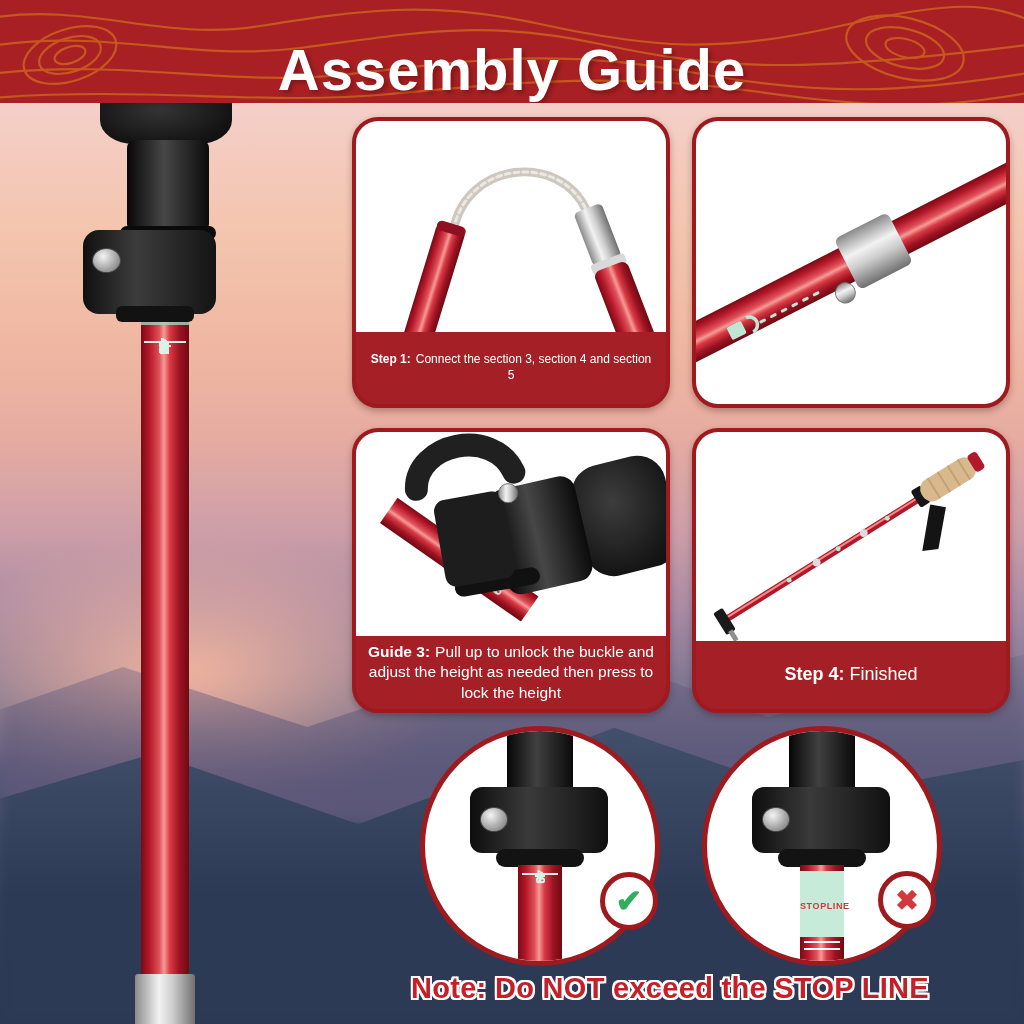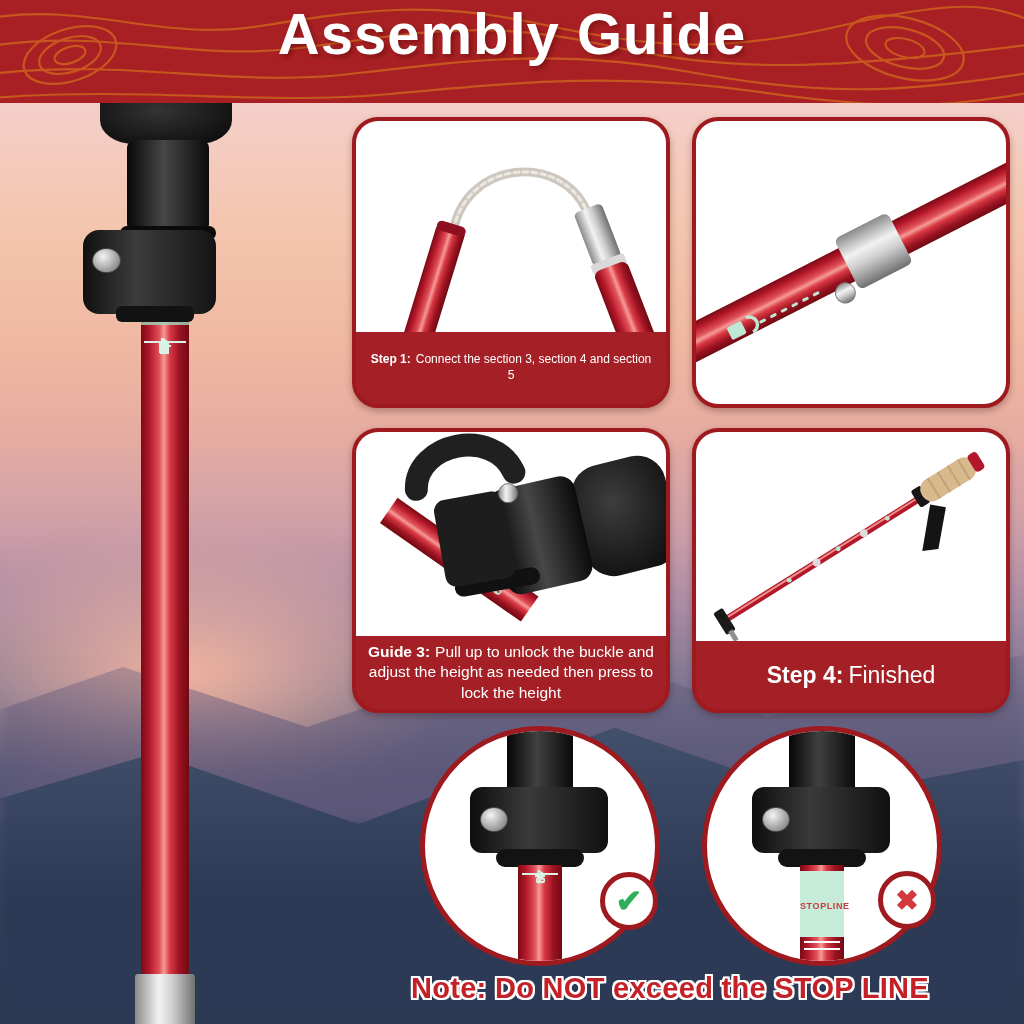--- a/index.html
+++ b/index.html
@@ -1,21 +1,21 @@
 <!DOCTYPE html>
 <html><head>
 <meta charset="utf-8">
 <style>
   html,body{margin:0;padding:0;}
   body{width:1024px;height:1024px;overflow:hidden;font-family:"Liberation Sans",sans-serif;}
   .stage{position:relative;width:1024px;height:1024px;background:#f2cbc5;overflow:hidden;}
 
   
   .banner{position:absolute;top:0;left:0;width:1024px;height:103px;background:#a82023;z-index:8;
-          display:flex;align-items:flex-start;justify-content:center;overflow:hidden;}
+          display:flex;align-items:flex-end;justify-content:center;overflow:hidden;}
   .banner .topo{position:absolute;inset:0;width:100%;height:100%;}
   .banner h1{position:relative;margin:0;color:#ffffff;font-size:58px;font-weight:bold;letter-spacing:1px;
              text-shadow:3px 3px 4px rgba(70,0,0,.35);}
 
   
   .bg{position:absolute;top:102px;left:0;width:1024px;height:922px;
       background:linear-gradient(180deg,#f4cfc9 0%,#f4c5ae 14%,#f0b8a2 26%,#e7aca1 36%,#cf9fa8 46%,
                  #a98ba3 55%,#7b7490 64%,#535a78 73%,#3c4765 82%,#303d59 92%,#2b3852 100%);}
   .glow{position:absolute;left:-90px;top:430px;width:560px;height:280px;border-radius:50%;
         background:radial-gradient(ellipse,rgba(248,183,160,.95),rgba(248,183,160,0) 70%);filter:blur(12px);}
@@ -61,21 +61,21 @@
   #step3{left:352px;top:428px;height:285px;}
   #step4{left:692px;top:428px;height:285px;}
   .photo{flex:1;background:#ffffff;position:relative;overflow:hidden;}
   .photo svg{position:absolute;inset:0;width:100%;height:100%;}
   .caption{background:#a42026;color:#fff;text-align:center;display:flex;align-items:center;justify-content:center;padding:6px 12px;}
   .caption p{margin:0;line-height:1.32;}
   .caption b{font-weight:bold;margin-right:5px;}
   #step1 .caption{min-height:60px;font-size:12px;justify-content:center;}
   #step2 .caption{min-height:62px;font-size:15.5px;}
   #step3 .caption{min-height:56px;font-size:15.5px;}
-  #step4 .caption{min-height:56px;font-size:23px;}
+  #step4 .caption{min-height:56px;font-size:18px;}
 
   
   .vcircle{position:absolute;width:240px;height:240px;border-radius:50%;background:#fff;border:5px solid #9e1a1e;
            overflow:hidden;z-index:6;box-sizing:border-box;}
   #circleOk{left:420px;top:726px;}
   #circleBad{left:702px;top:726px;}
   .vcircle *{position:absolute;}
   .cyl{left:50%;transform:translateX(-50%);top:-8px;width:66px;height:100px;border-radius:0 0 8px 8px;
        background:linear-gradient(90deg,#060606,#404040 45%,#0a0a0a);}
   .buck{left:calc(50% - 70px);top:56px;width:138px;height:66px;border-radius:12px;

